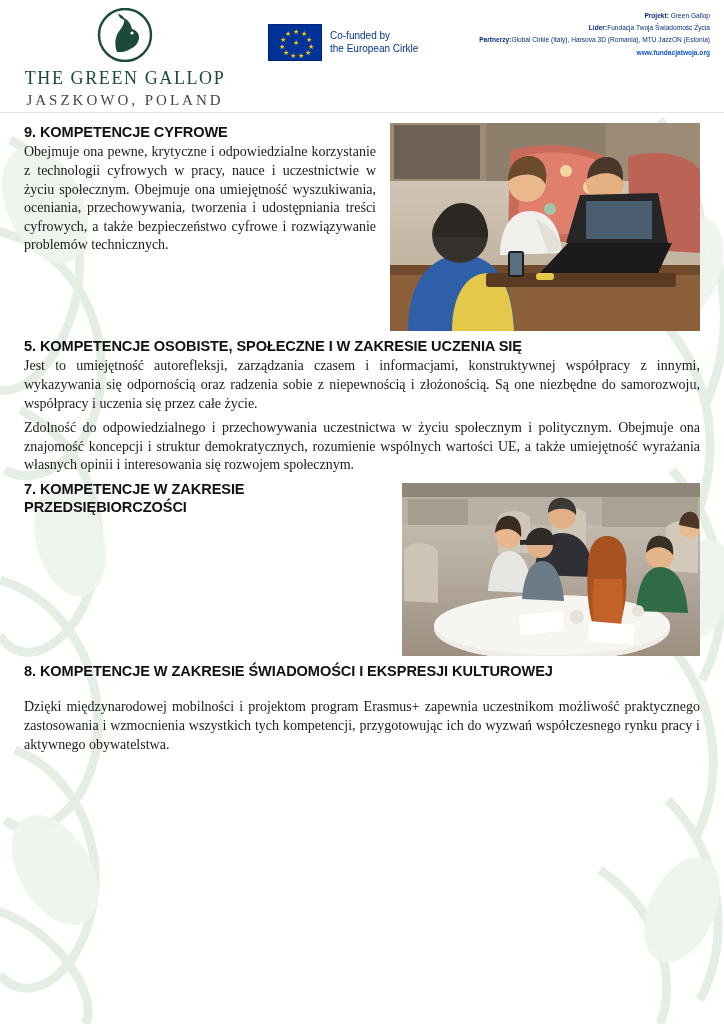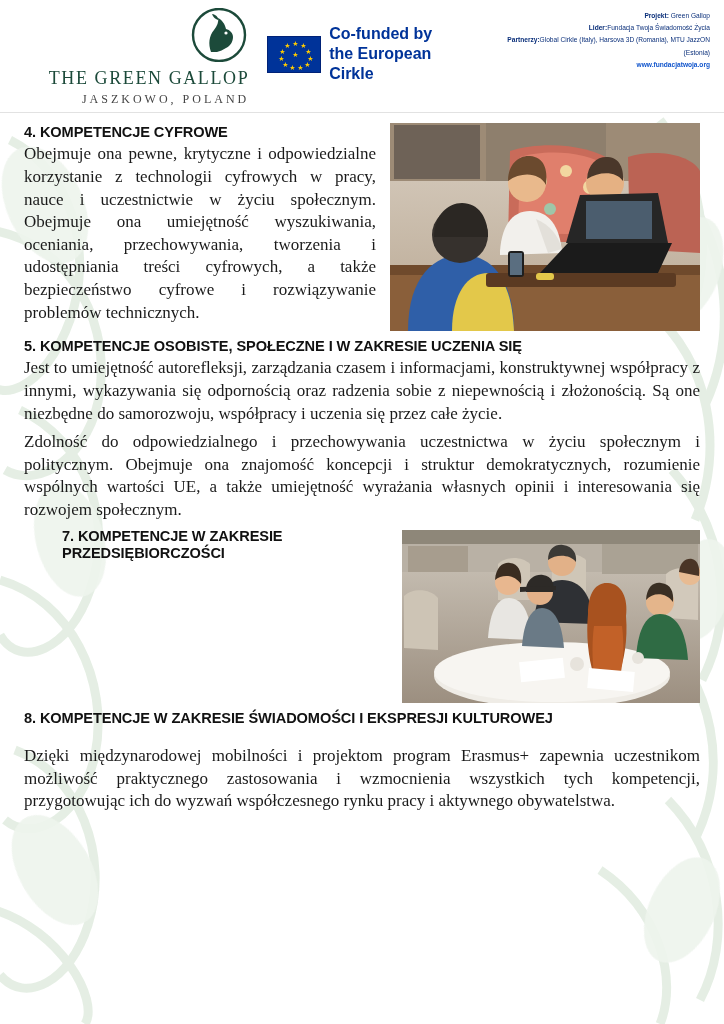--- a/index.html
+++ b/index.html
@@ -33,36 +33,36 @@
     z-index: 3;
     height: 112px;
     background: #ffffff;
     border-bottom: 1px solid #e2e2e2;
     display: flex;
     align-items: flex-start;
   }
   .logo-block {
     width: 250px;
     padding-top: 8px;
-    text-align: right;
+    text-align: center;
     font-family: "Liberation Serif", serif;
   }
   .logo-mark {
     display: block;
     margin: 0 auto 2px auto;
   }
   .logo-title {
     font-size: 18px;
     letter-spacing: 1.6px;
     color: #1c4a3a;
     font-family: "Liberation Serif", serif;
     white-space: nowrap;
   }
   .logo-sub {
-    font-size: 12px;
+    font-size: 15px;
     letter-spacing: 3px;
     color: #444;
     margin-top: 3px;
   }
   .eu-block {
     margin-left: 18px;
     margin-top: 24px;
     display: flex;
     align-items: center;
     gap: 8px;
@@ -74,22 +74,22 @@
     border: 1px solid #002277;
   }
   .eu-star {
     position: absolute;
     color: #FFCC00;
     font-size: 7px;
     line-height: 7px;
   }
   .eu-text {
     font-family: "Liberation Sans", sans-serif;
-    font-size: 16px;
-    font-weight: bold;
+    font-size: 10px;
+    font-weight: normal;
     color: #003399;
     line-height: 1.25;
   }
   .partners-block {
     margin-left: auto;
     margin-right: 14px;
     margin-top: 10px;
     text-align: right;
     font-family: "Liberation Sans", sans-serif;
     font-size: 6.6px;
@@ -111,21 +111,21 @@
     font-family: "Liberation Sans", sans-serif;
     font-size: 14.6px;
     font-weight: bold;
     margin: 0 0 1px 0;
     color: #111;
     letter-spacing: -0.1px;
   }
   p.body {
     margin: 0 0 6px 0;
     text-align: justify;
-    font-size: 17px;
+    font-size: 14px;
     line-height: 1.33;
   }
 
   
   .photo {
     border: 0;
     display: block;
     background: #b9b2a6;
   }
   .photo-top {
@@ -137,21 +137,21 @@
   .photo-mid {
     float: right;
     width: 298px;
     height: 173px;
     margin: 2px 0 6px 16px;
   }
   .clear { clear: both; }
 
   .block-4 { overflow: hidden; }
   .sect7 { overflow: hidden; }
-  .sect7 h2.section { line-height: 1.2; margin-left: 38px; }
+  .sect7 h2.section { line-height: 1.2; }
 
   .spacer { height: 16px; }
 </style>
 </head>
 <body>
 
 <div class="bg-leaves">
   <svg width="724" height="914" viewBox="0 0 724 914" xmlns="http://www.w3.org/2000/svg">
     <g fill="none" stroke="#e4eee3" stroke-width="9" opacity="0.95">
       <path d="M10,30 C70,60 95,140 70,210 C45,280 -5,300 -20,260"></path>
@@ -277,21 +277,21 @@
         <path d="M176 120 L278 120 L268 70 L190 72 Z" fill="#262626"></path>
         <rect x="196" y="78" width="66" height="38" fill="#4b5d6e"></rect>
 
         <rect x="118" y="128" width="16" height="26" rx="3" fill="#1e1e1e"></rect>
         <rect x="120" y="130" width="12" height="22" fill="#5a6e80"></rect>
 
         <rect x="146" y="150" width="18" height="7" rx="3" fill="#e3c84a"></rect>
       </svg>
     </div>
 
-    <h2 class="section">4. KOMPETENCJE CYFROWE</h2>
+    <h2 class="section">9. KOMPETENCJE CYFROWE</h2>
     <p class="body">Obejmuje ona pewne, krytyczne i odpowiedzialne korzystanie z technologii cyfrowych w pracy, nauce i uczestnictwie w życiu społecznym. Obejmuje ona umiejętność wyszukiwania, oceniania, przechowywania, tworzenia i udostępniania treści cyfrowych, a także bezpieczeństwo cyfrowe i rozwiązywanie problemów technicznych.</p>
   </div>
 
   <div class="clear"></div>
 
   <div>
     <h2 class="section">5. KOMPETENCJE OSOBISTE, SPOŁECZNE I W ZAKRESIE UCZENIA SIĘ</h2>
     <p class="body">Jest to umiejętność autorefleksji, zarządzania czasem i informacjami, konstruktywnej współpracy z innymi, wykazywania się odpornością oraz radzenia sobie z niepewnością i złożonością. Są one niezbędne do samorozwoju, współpracy i uczenia się przez całe życie.</p>
   </div>
 

